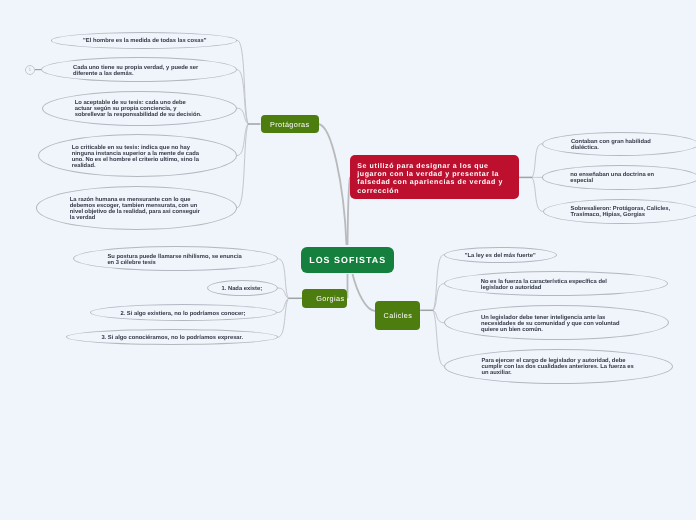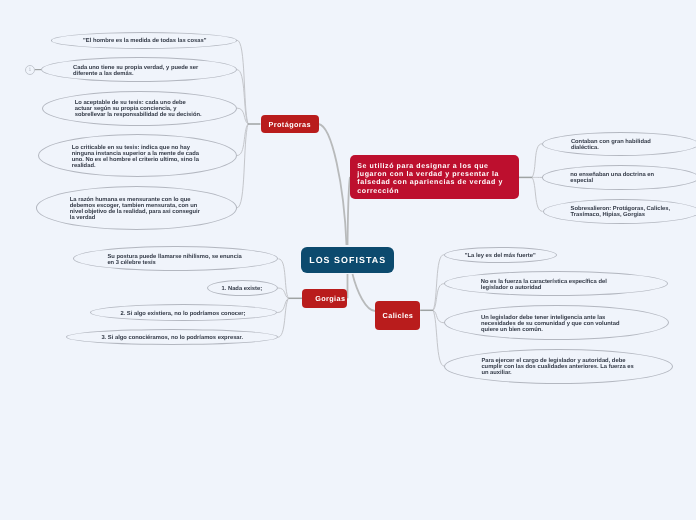--- a/index.html
+++ b/index.html
@@ -8,27 +8,27 @@
        -webkit-font-smoothing:antialiased;text-rendering:geometricPrecision;}
   #stage{position:relative;width:696px;height:520px;overflow:hidden;}
   .rbox,.rbig,.kbox,.ell .txt,.badge{filter:opacity(0.999);}
   svg#links{position:absolute;left:0;top:0;width:696px;height:520px;}
   .node{position:absolute;box-sizing:border-box;}
   .ell{border:1px solid #b3b7c0;border-radius:50%;}
   .ell .txt{position:absolute;left:0;top:50%;transform:translateY(-50%) translateY(1px);
             width:100%;text-align:center;color:#333a47;font-size:5.8px;
             line-height:6.1px;font-weight:bold;}
   .ell .txt i{font-style:normal;display:inline-block;text-align:left;}
-  .rbox{background:#b91c1c;border-radius:4px;color:#fff;font-weight:bold;
+  .rbox{background:#4d7c0f;border-radius:4px;color:#fff;font-weight:normal;
         display:flex;align-items:center;justify-content:center;
         font-size:7.25px;letter-spacing:.42px;text-indent:.42px;}
   .rbig{background:#bd0f2e;border-radius:5px;color:#fff;font-weight:bold;
         font-size:7px;line-height:8.25px;letter-spacing:.6px;
         padding:7.5px 6px 0 7.3px;box-sizing:border-box;}
-  .kbox{background:#0c4a6e;border-radius:6px;color:#fff;font-weight:bold;
+  .kbox{background:#15803d;border-radius:6px;color:#fff;font-weight:bold;
         display:flex;align-items:center;justify-content:center;
         font-size:8.9px;letter-spacing:1.05px;text-indent:1.05px;}
   .badge{position:absolute;box-sizing:border-box;width:10px;height:10px;
          border:1px solid #c3c7cf;border-radius:50%;color:#b3b8c2;
          font-size:5px;line-height:8px;text-align:center;}
 </style>
 </head>
 <body>
 
 <div id="stage">

